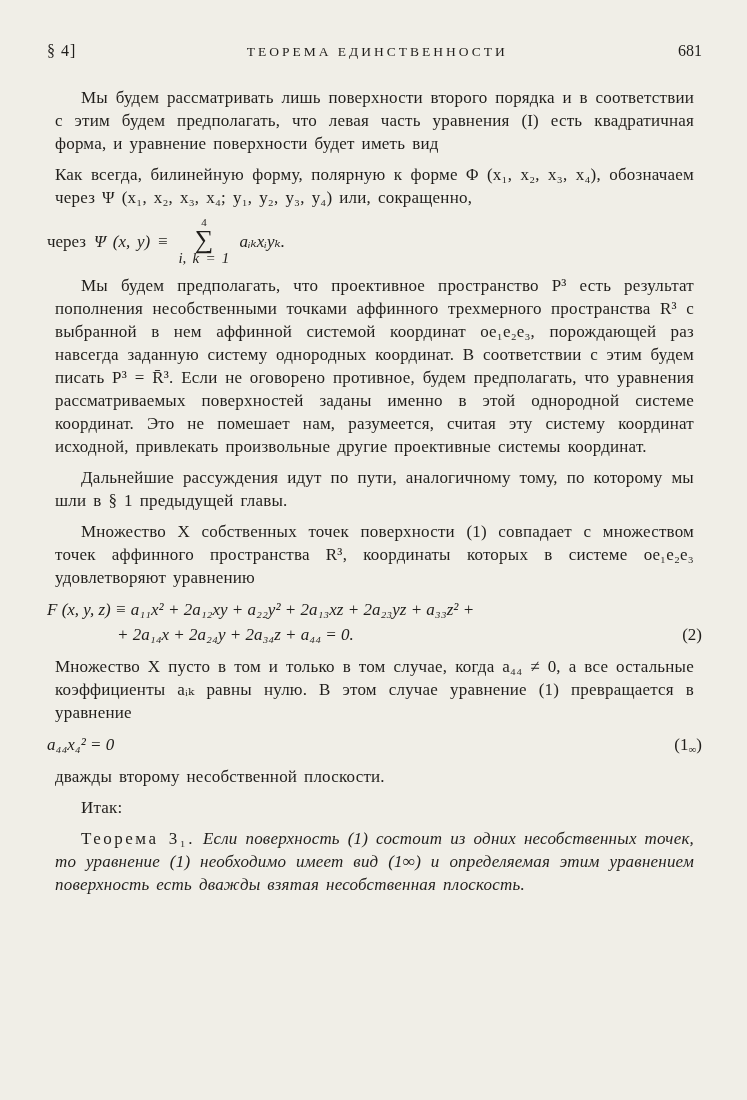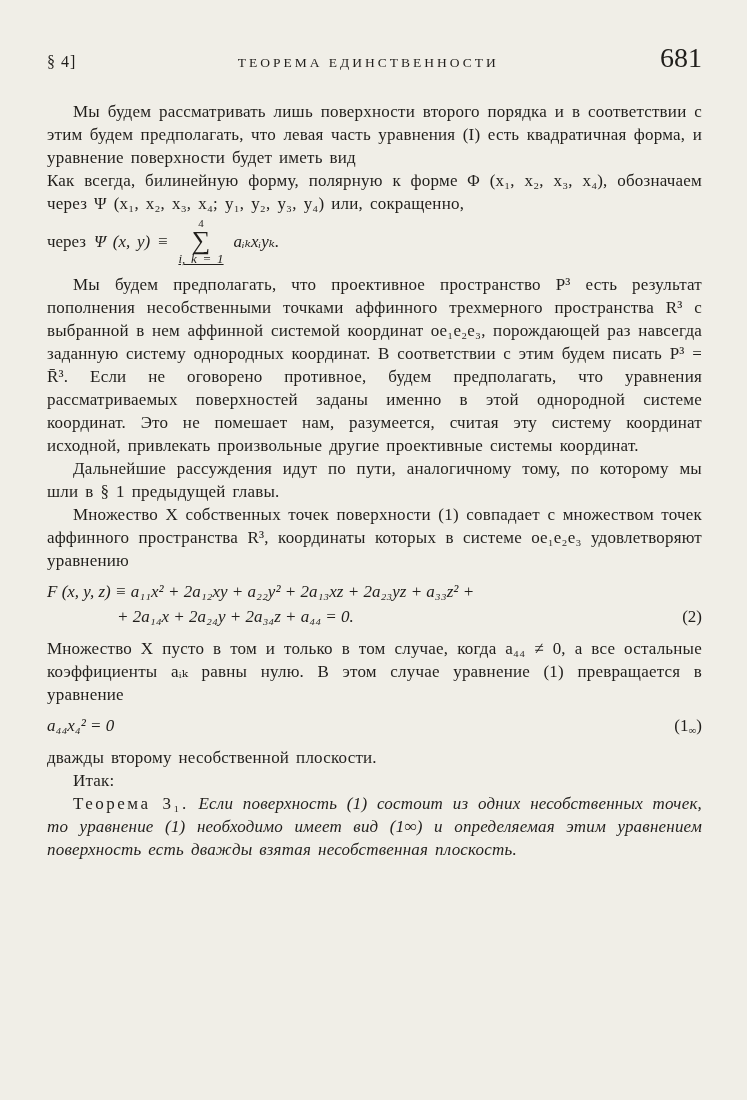--- a/index.html
+++ b/index.html
@@ -10,42 +10,42 @@
     color:#201e1b;
     overflow:hidden;
   }
   .page{padding:42px 45px 0 47px;}
   .header{
     display:flex;justify-content:space-between;align-items:baseline;
     margin-bottom:26px;
   }
   .sec{font-size:16px;letter-spacing:1px;}
   .title{font-size:13.5px;letter-spacing:3px;font-family:Liberation Serif, serif;}
-  .pageno{font-size:28px;}
+  .pageno{font-size:16px;}
   p{
-    margin:0;text-align:justify;
+    margin:8px;text-align:justify;
     font-size:17px;line-height:23px;
     word-spacing:2.5px;letter-spacing:0.2px;
   }
   .indent{text-indent:26px;}
   .formula{margin:7px 0 8px;font-style:italic;font-size:17px;}
   .fline{display:flex;justify-content:space-between;align-items:baseline;line-height:25px;}
   .ftag{font-style:normal;margin-left:12px;white-space:nowrap;}
   .rel{position:relative;justify-content:flex-start;}
   .rel .fmid{margin-left:70px;}
   .rel .ftag{position:absolute;right:0;top:0;}
   .sumline{
     display:flex;align-items:center;gap:8px;
     font-size:17px;margin:3px 0 8px;word-spacing:2.5px;
   }
   .it{font-style:italic;}
   .sum{display:inline-flex;flex-direction:column;align-items:center;line-height:1;margin:0 2px;}
   .sumtop{font-size:11px;}
   .sumsym{font-size:26px;line-height:0.9;}
-  .sumbot{font-size:13px;font-style:italic;text-decoration:underline;}
+  .sumbot{font-size:15px;font-style:italic;}
   .subinf{font-size:11px;vertical-align:-3px;}
   .thm-label{letter-spacing:2.5px;}
   .thm-body{font-style:italic;}
 </style>
 </head>
 <body>
 
 <div class="page">
 
   <div class="header">

